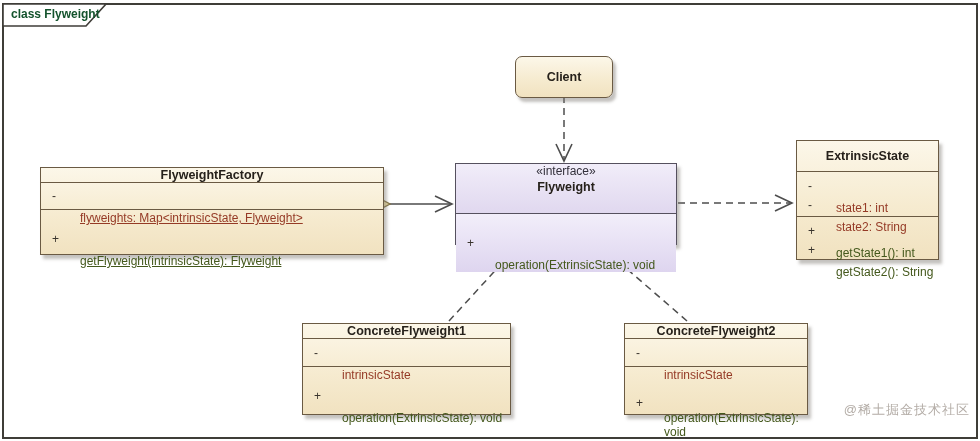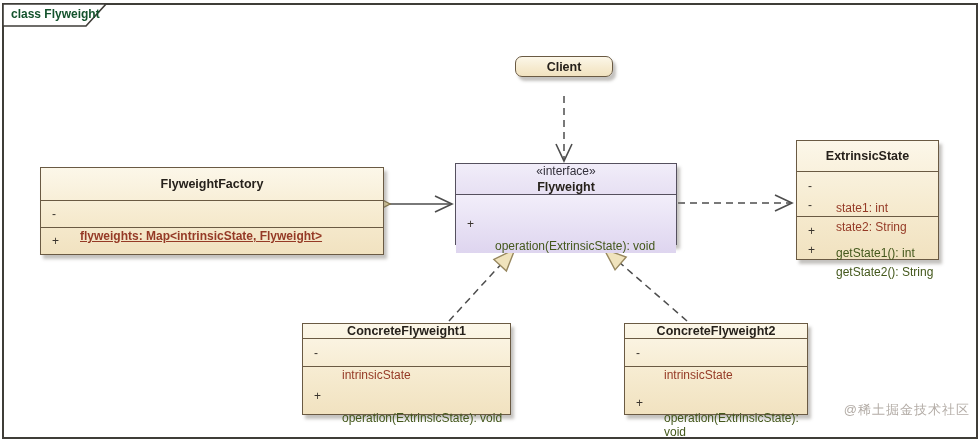--- a/index.html
+++ b/index.html
@@ -34,21 +34,21 @@
     display:flex;align-items:center;justify-content:center;flex-direction:column;
   }
   .stereotype{font-weight:normal;font-size:12px;color:#33303b;margin-bottom:2px;}
   .compartment{border-top:1px solid #6a5a43;box-sizing:border-box;}
   .purple .compartment{border-top-color:#55505e;background:linear-gradient(180deg,#f2eefa 0%,#ded5ef 100%);}
   .row{display:flex;align-items:center;font-size:12px;}
   .vis{width:17px;padding-left:11px;color:#3a352e;flex:0 0 auto;}
   .member{padding-left:11px;margin-top:44px;}
   .attr{color:#953a26;}
   .op{color:#44581c;}
-  .static{text-decoration:underline;font-weight:bold;}
+  .static{text-decoration:underline;}
   .single{height:100%;}
   .watermark{
     position:absolute;right:10px;top:401px;
     font-size:13px;color:#b3aca6;letter-spacing:1px;
   }
 </style>
 </head>
 <body>
 
 <div class="frame"></div>
@@ -75,40 +75,41 @@
 
   <line x1="356" y1="204" x2="452" y2="204" stroke="#4d4d4d" stroke-width="1.5" marker-start="url(#diamondTail)" marker-end="url(#openArrow)"></line>
 
   <line x1="678" y1="203" x2="792" y2="203" stroke="#4d4d4d" stroke-width="1.5" stroke-dasharray="7 5" marker-end="url(#openArrow)"></line>
 
   <line x1="449" y1="321" x2="515" y2="249" stroke="#4d4d4d" stroke-width="1.5" stroke-dasharray="7 5" marker-end="url(#triangleHead)"></line>
 
   <line x1="687" y1="321" x2="604" y2="249" stroke="#4d4d4d" stroke-width="1.5" stroke-dasharray="7 5" marker-end="url(#triangleHead)"></line>
 </svg>
 
-<div class="uml-box rounded" style="left:515px;top:56px;width:98px;height:21px;">
+<div class="uml-box rounded" style="left:515px;top:56px;width:98px;height:42px;">
   <div class="box-title single">Client</div>
 </div>
 
 <div class="uml-box" style="left:40px;top:167px;width:344px;height:88px;">
   <div class="box-title" style="height:32px">FlyweightFactory</div>
   <div class="compartment" style="height:27px">
     <div class="row single">
       <span class="vis">-</span>
       <span class="member attr static">flyweights: Map&lt;intrinsicState, Flyweight&gt;</span>
     </div>
   </div>
   <div class="compartment" style="flex:1">
     <div class="row single">
       <span class="vis">+</span>
+      <span class="member op static">getFlyweight(intrinsicState): Flyweight</span>
     </div>
   </div>
 </div>
 
-<div class="uml-box purple" style="left:455px;top:163px;width:222px;height:82px;">
+<div class="uml-box purple" style="left:455px;top:163px;width:222px;height:82px;gap:19px;">
   <div class="box-title" style="height:51px">
     <span class="stereotype">«interface»</span>
     <span>Flyweight</span>
   </div>
   <div class="compartment" style="flex:1">
     <div class="row single">
       <span class="vis">+</span>
       <span class="member op">operation(ExtrinsicState): void</span>
     </div>
   </div>

